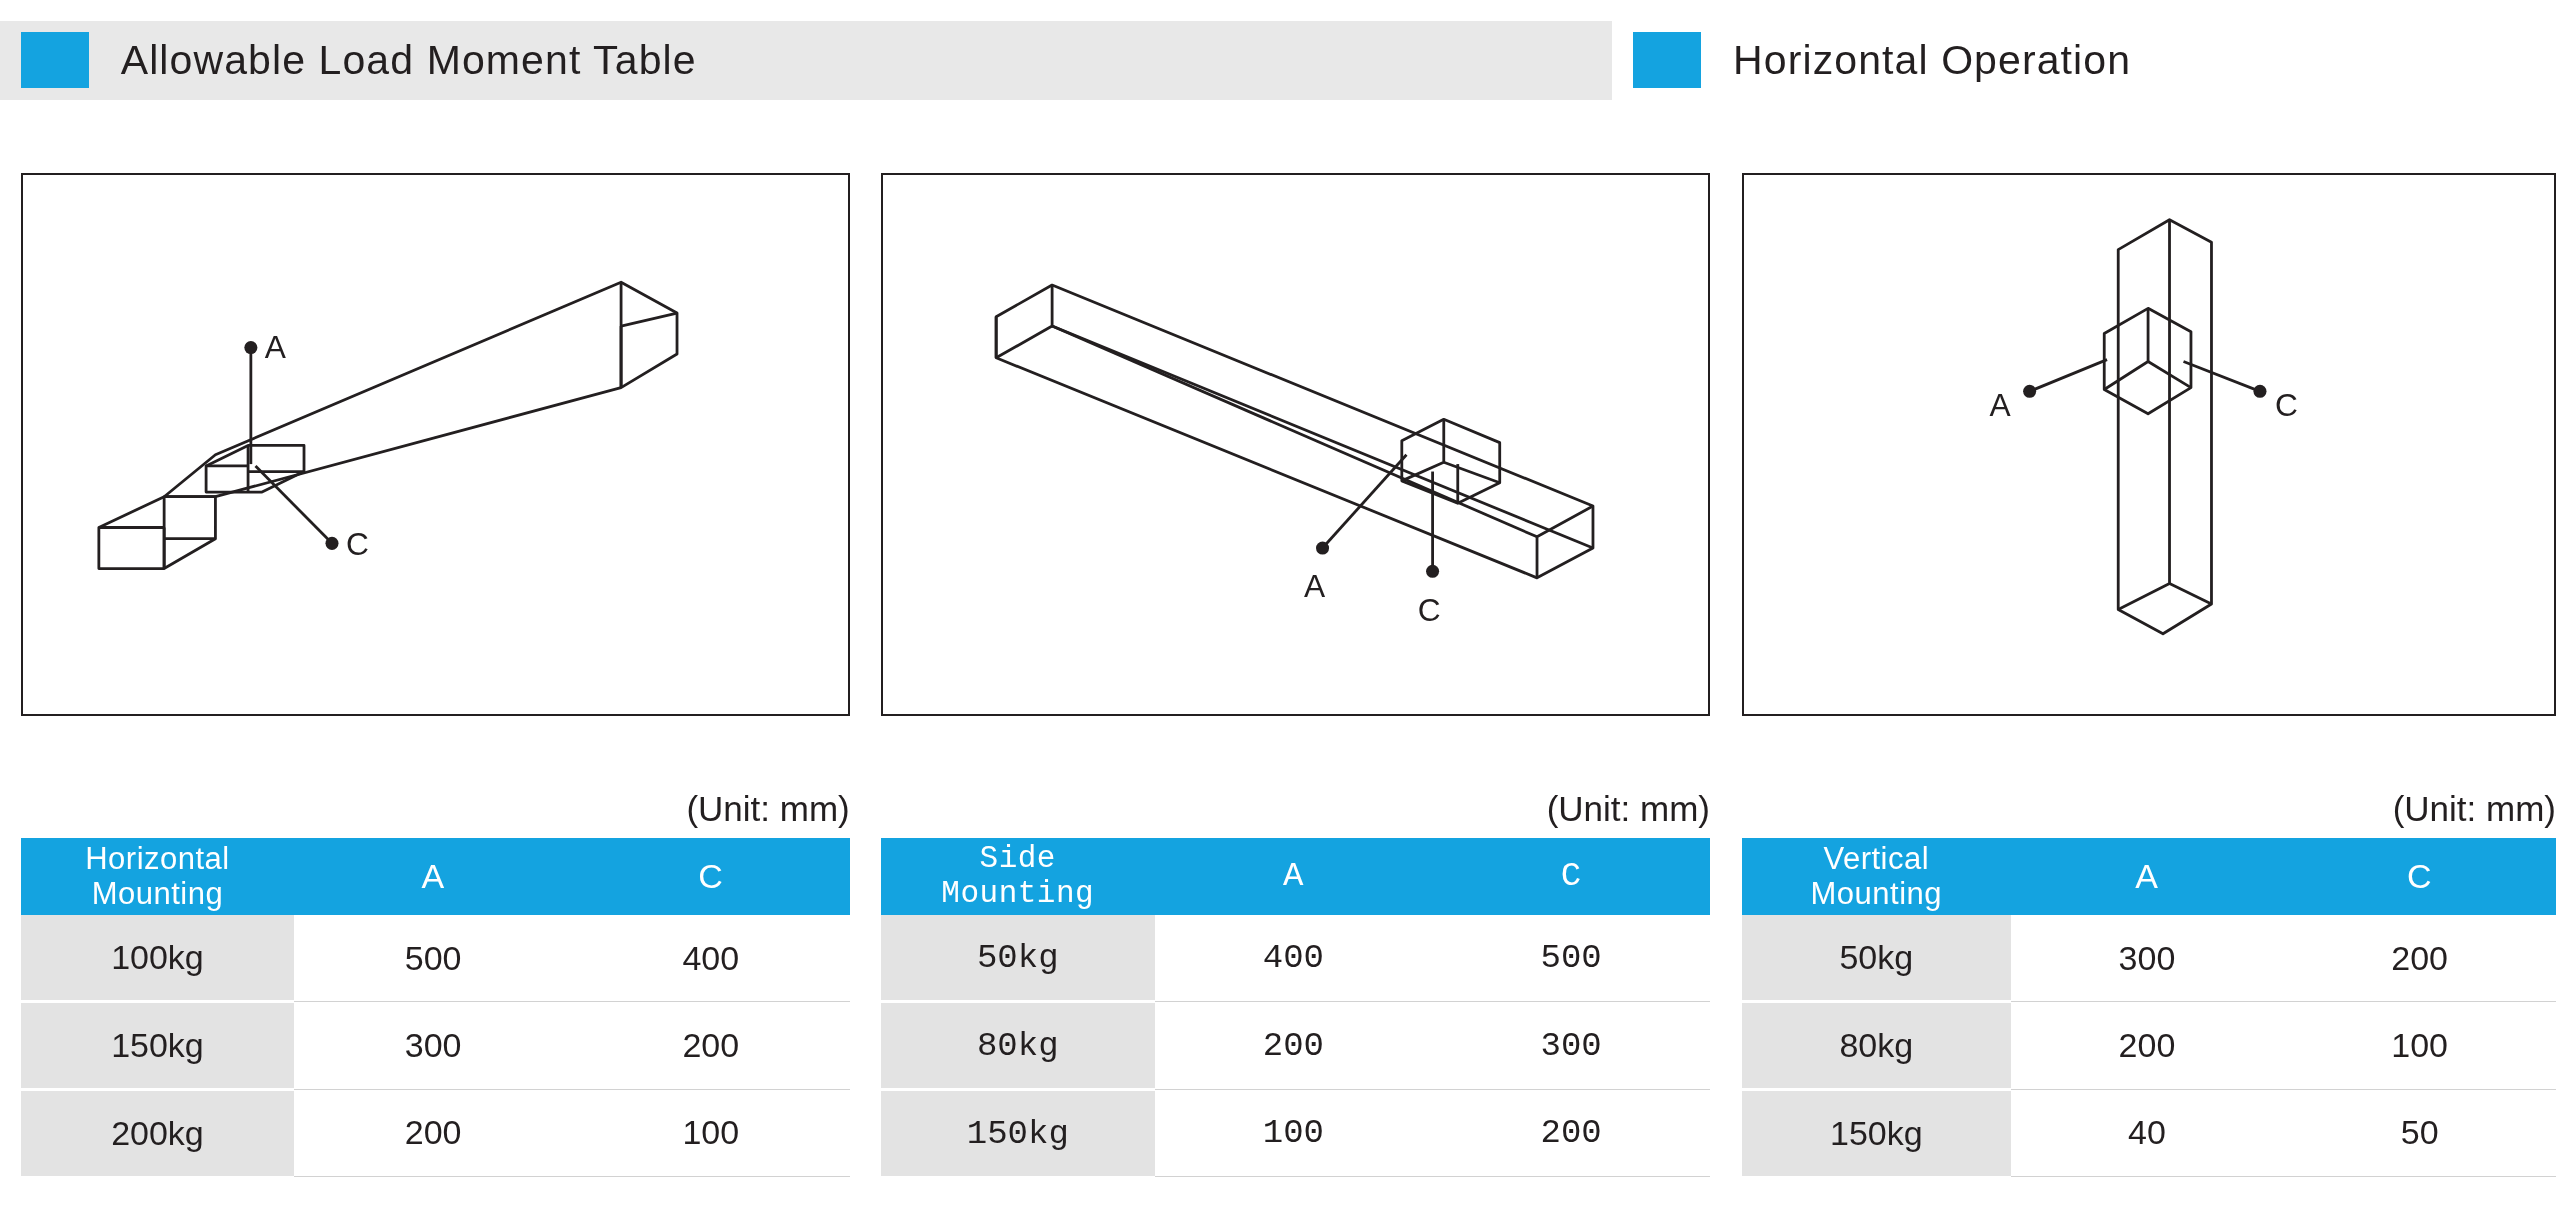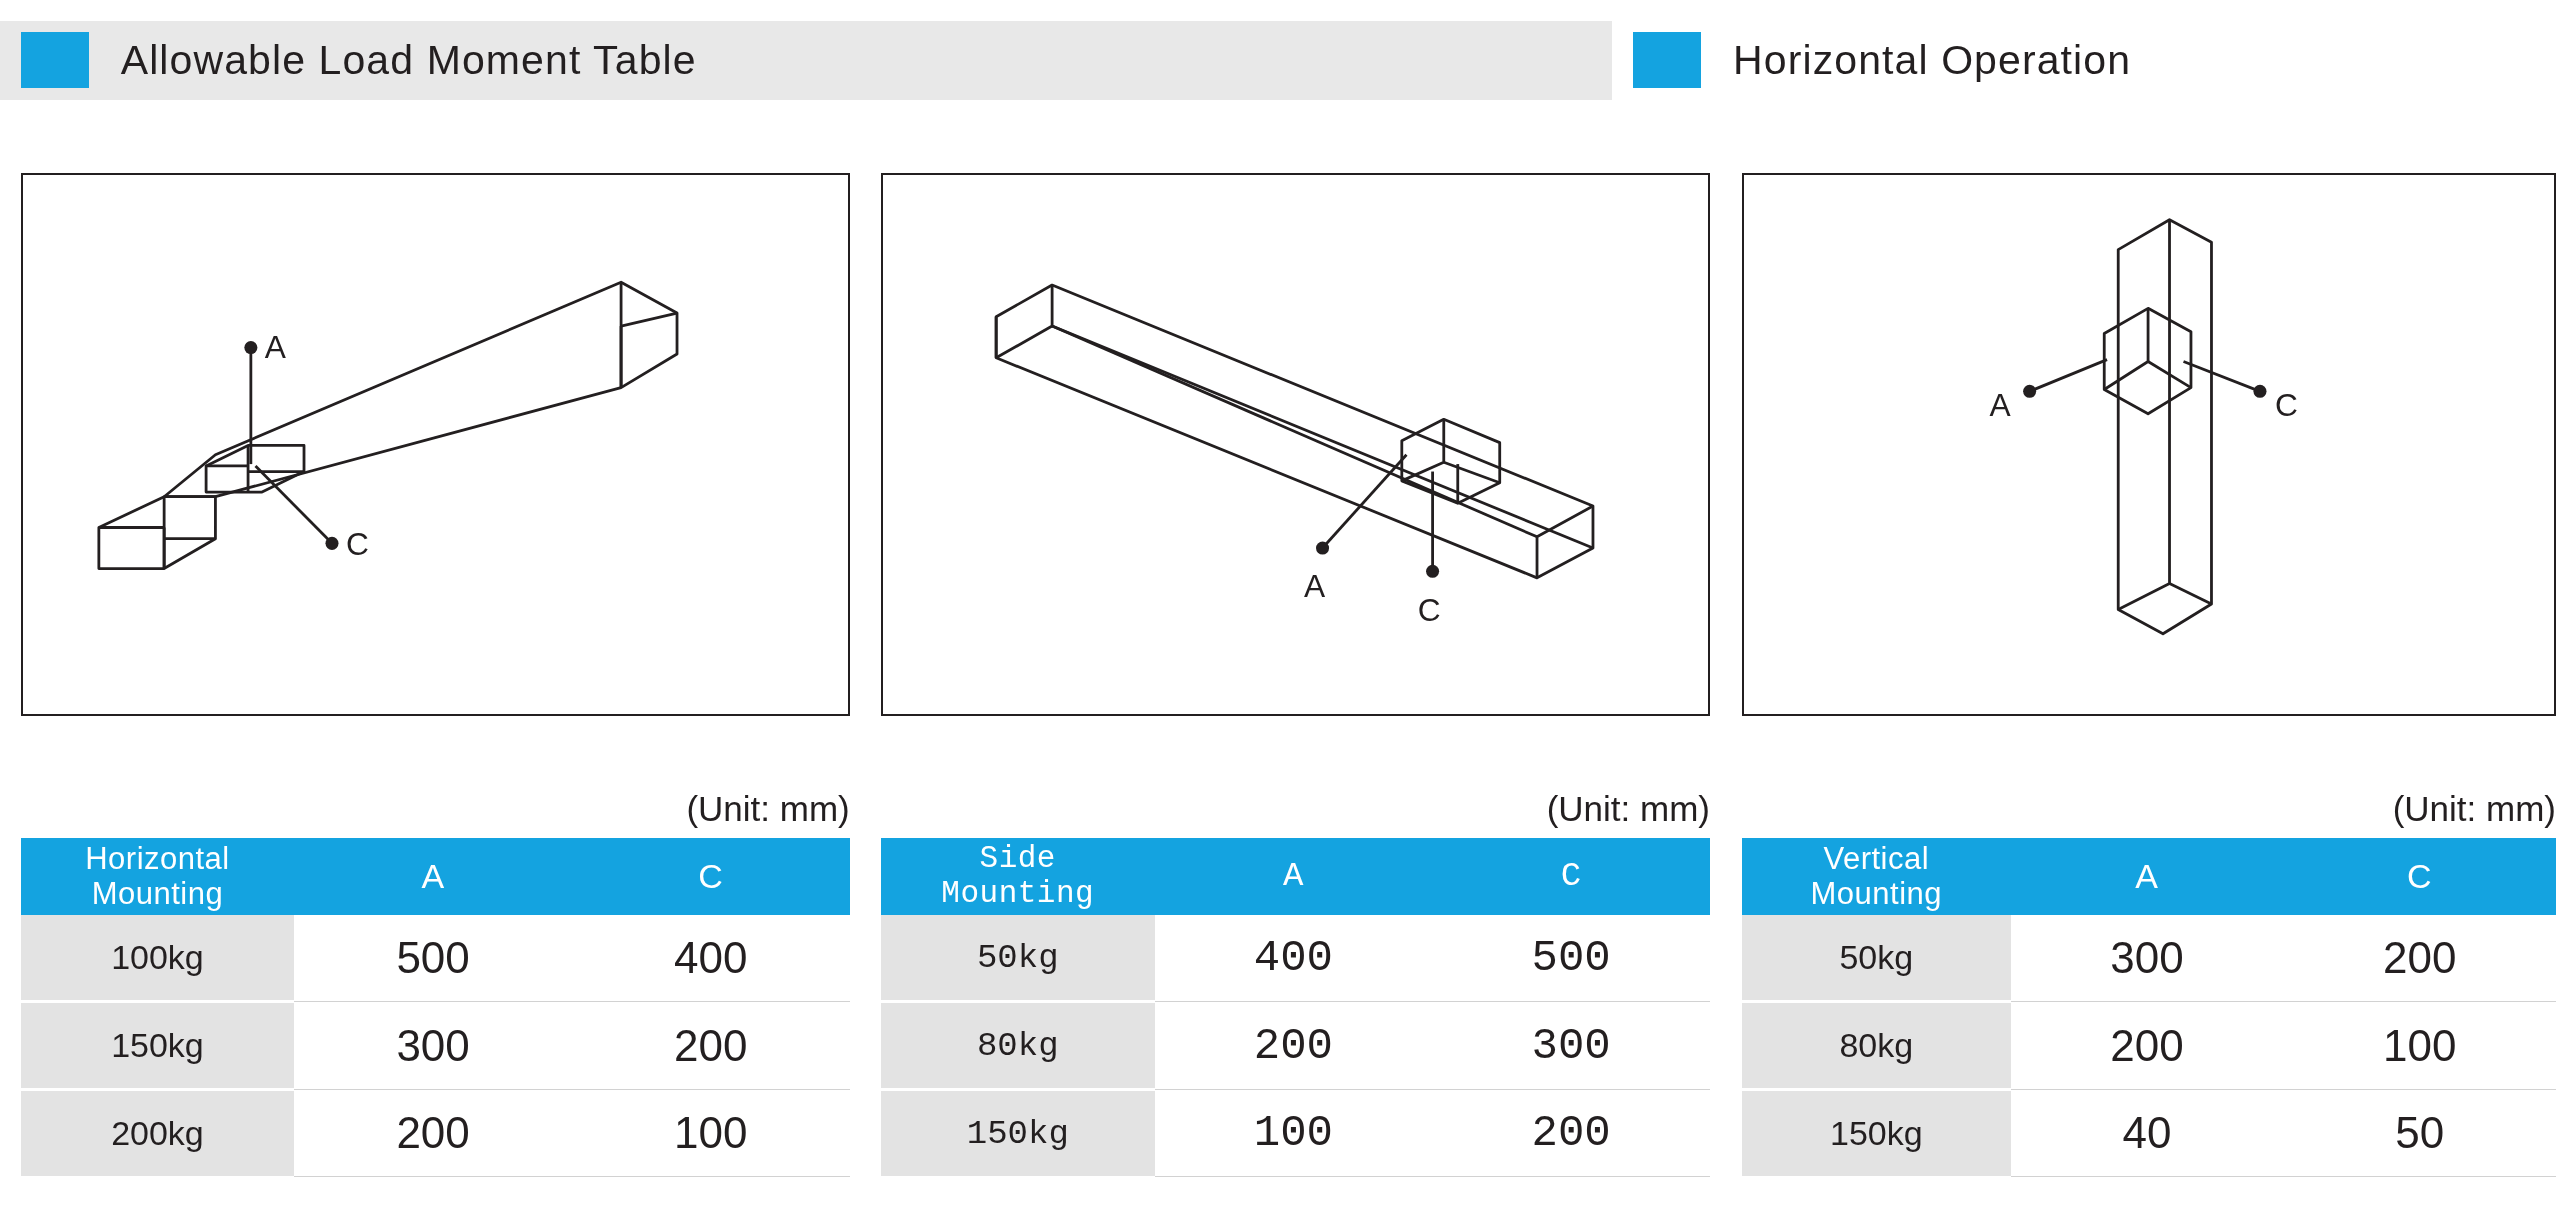--- a/index.html
+++ b/index.html
@@ -124,21 +124,21 @@
     font-size: 31px;
     font-weight: 400;
     letter-spacing: 0.5px;
     line-height: 1.15;
   }
   table.load-table thead th.col-head {
     font-size: 34px;
   }
   table.load-table tbody td {
     height: 85px;
-    font-size: 44px;
+    font-size: 34px;
     color: #231f20;
     font-weight: 400;
   }
   table.load-table tbody td.label-cell {
     background: #e3e3e3;
     font-size: 34px;
   }
   table.load-table tbody tr td.val-cell {
     border-bottom: 1.9px solid #d2d2d2;
   }

